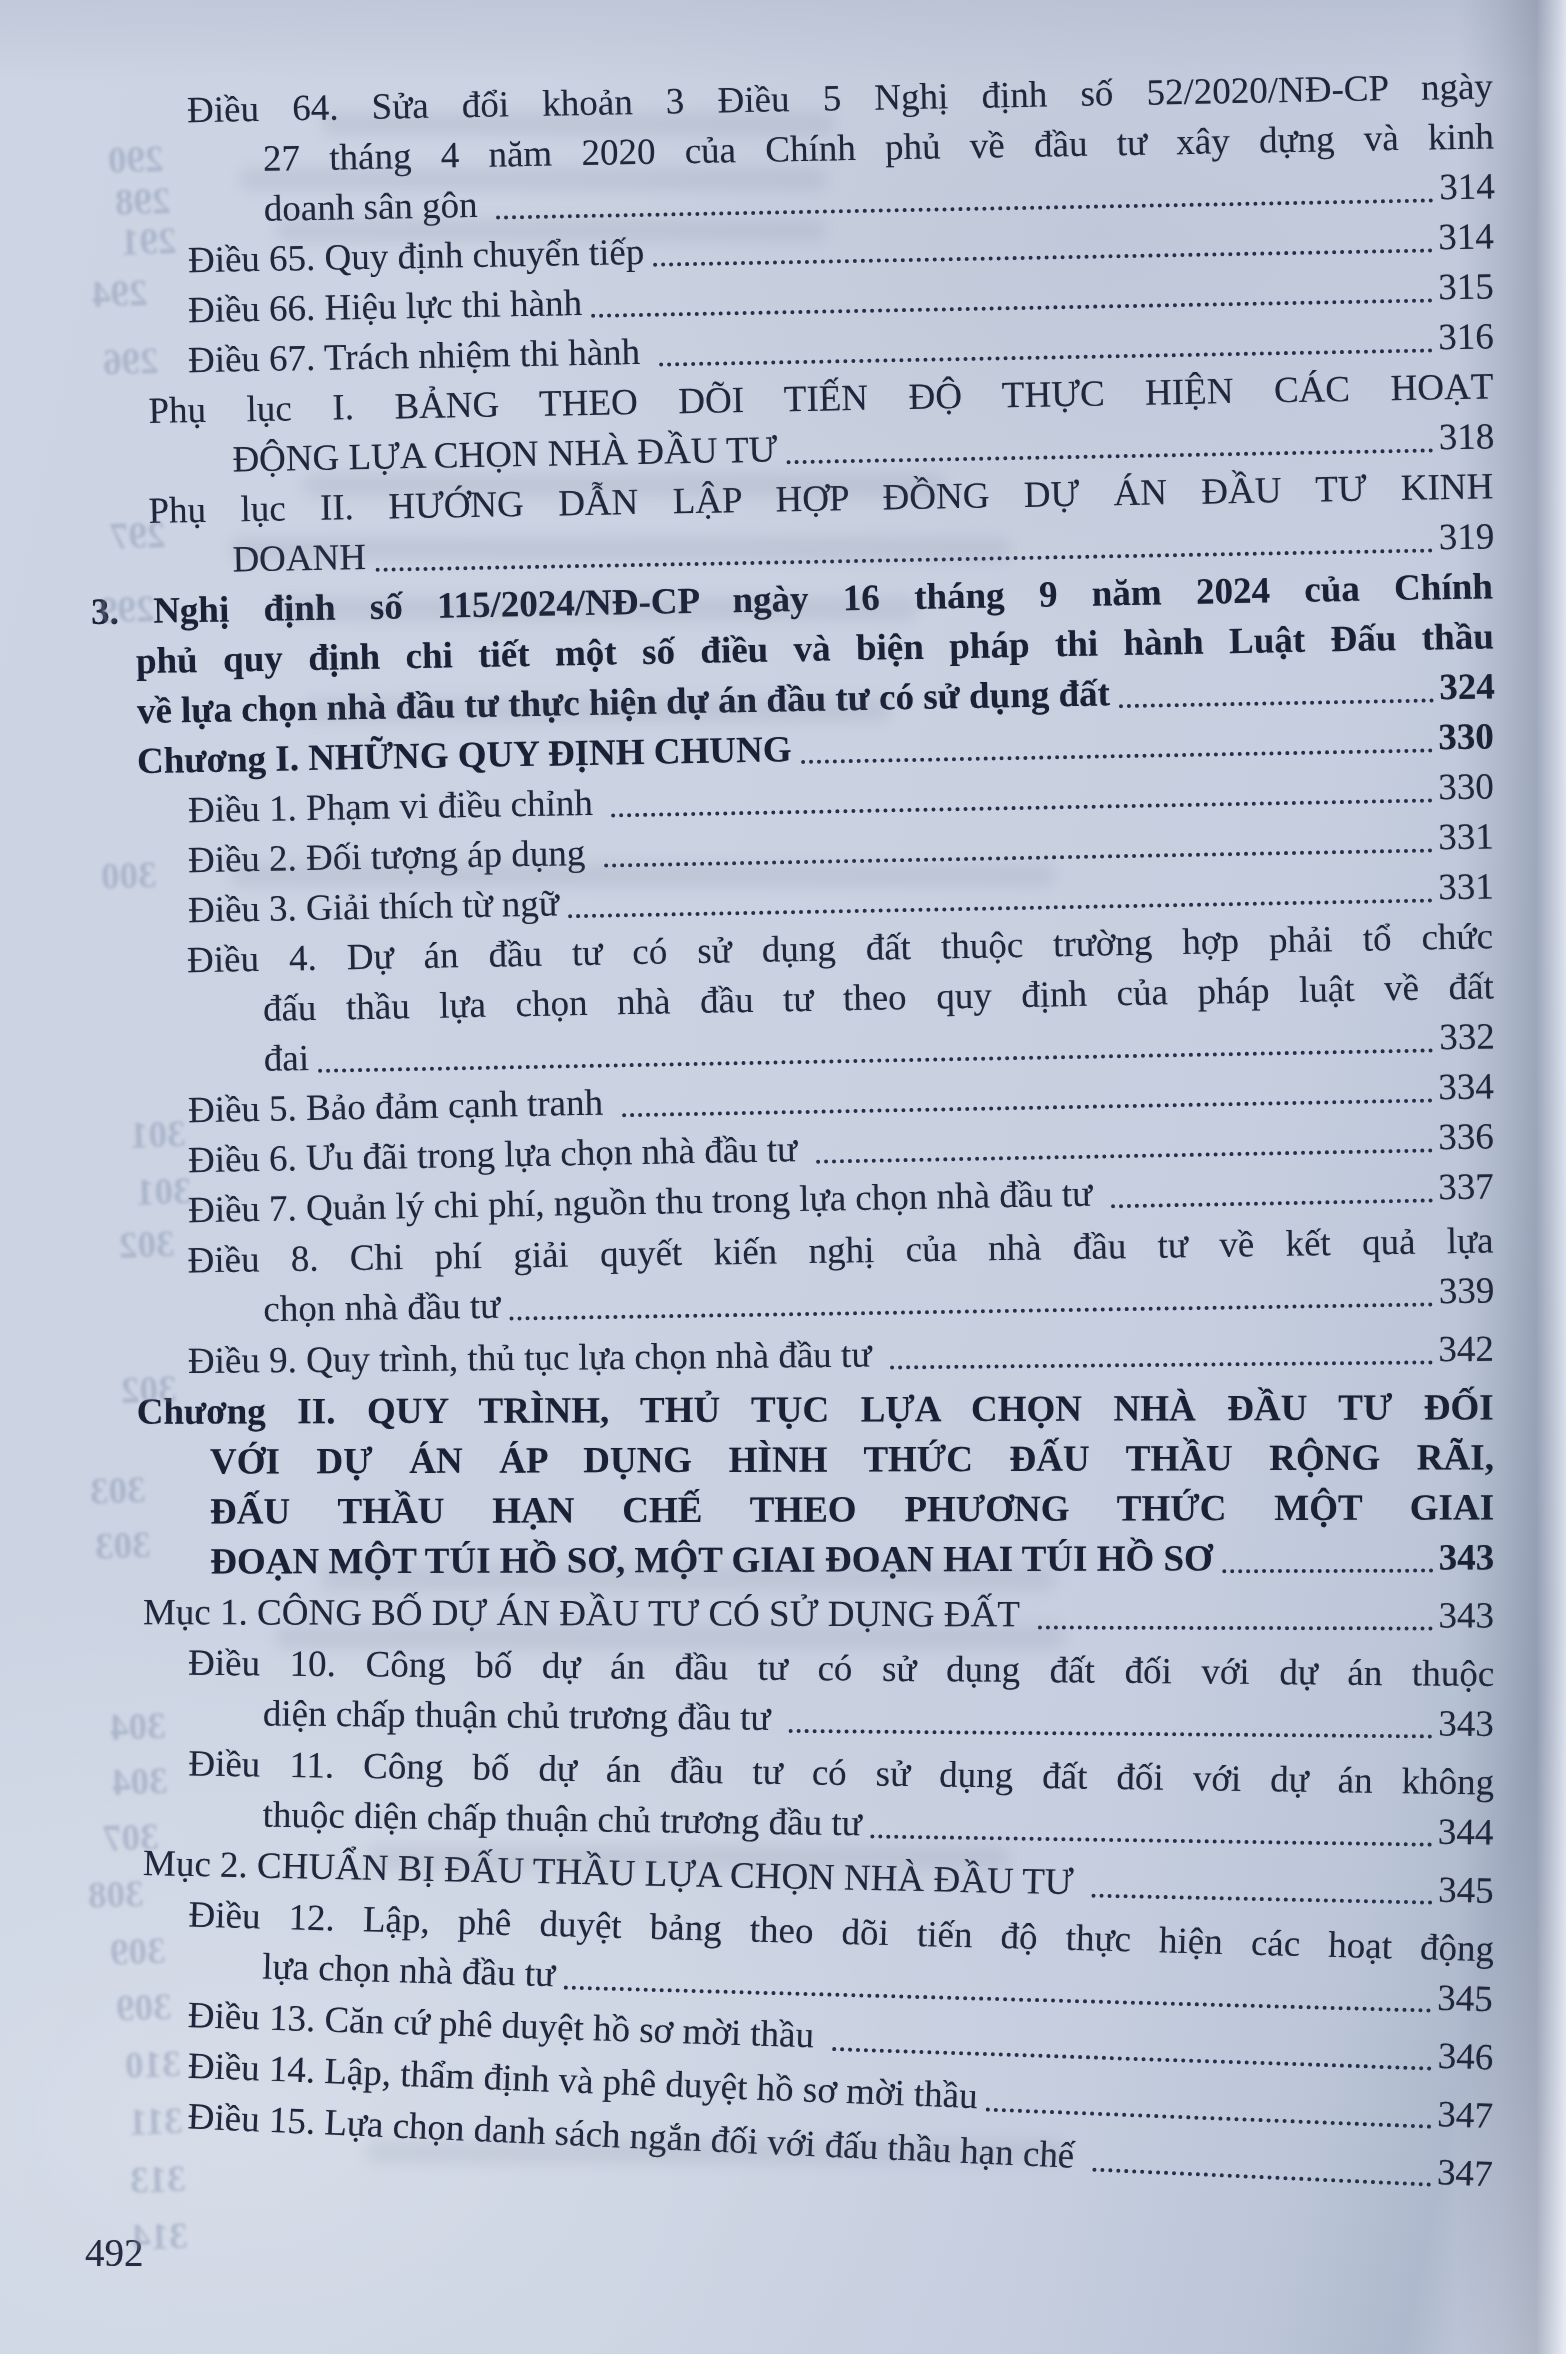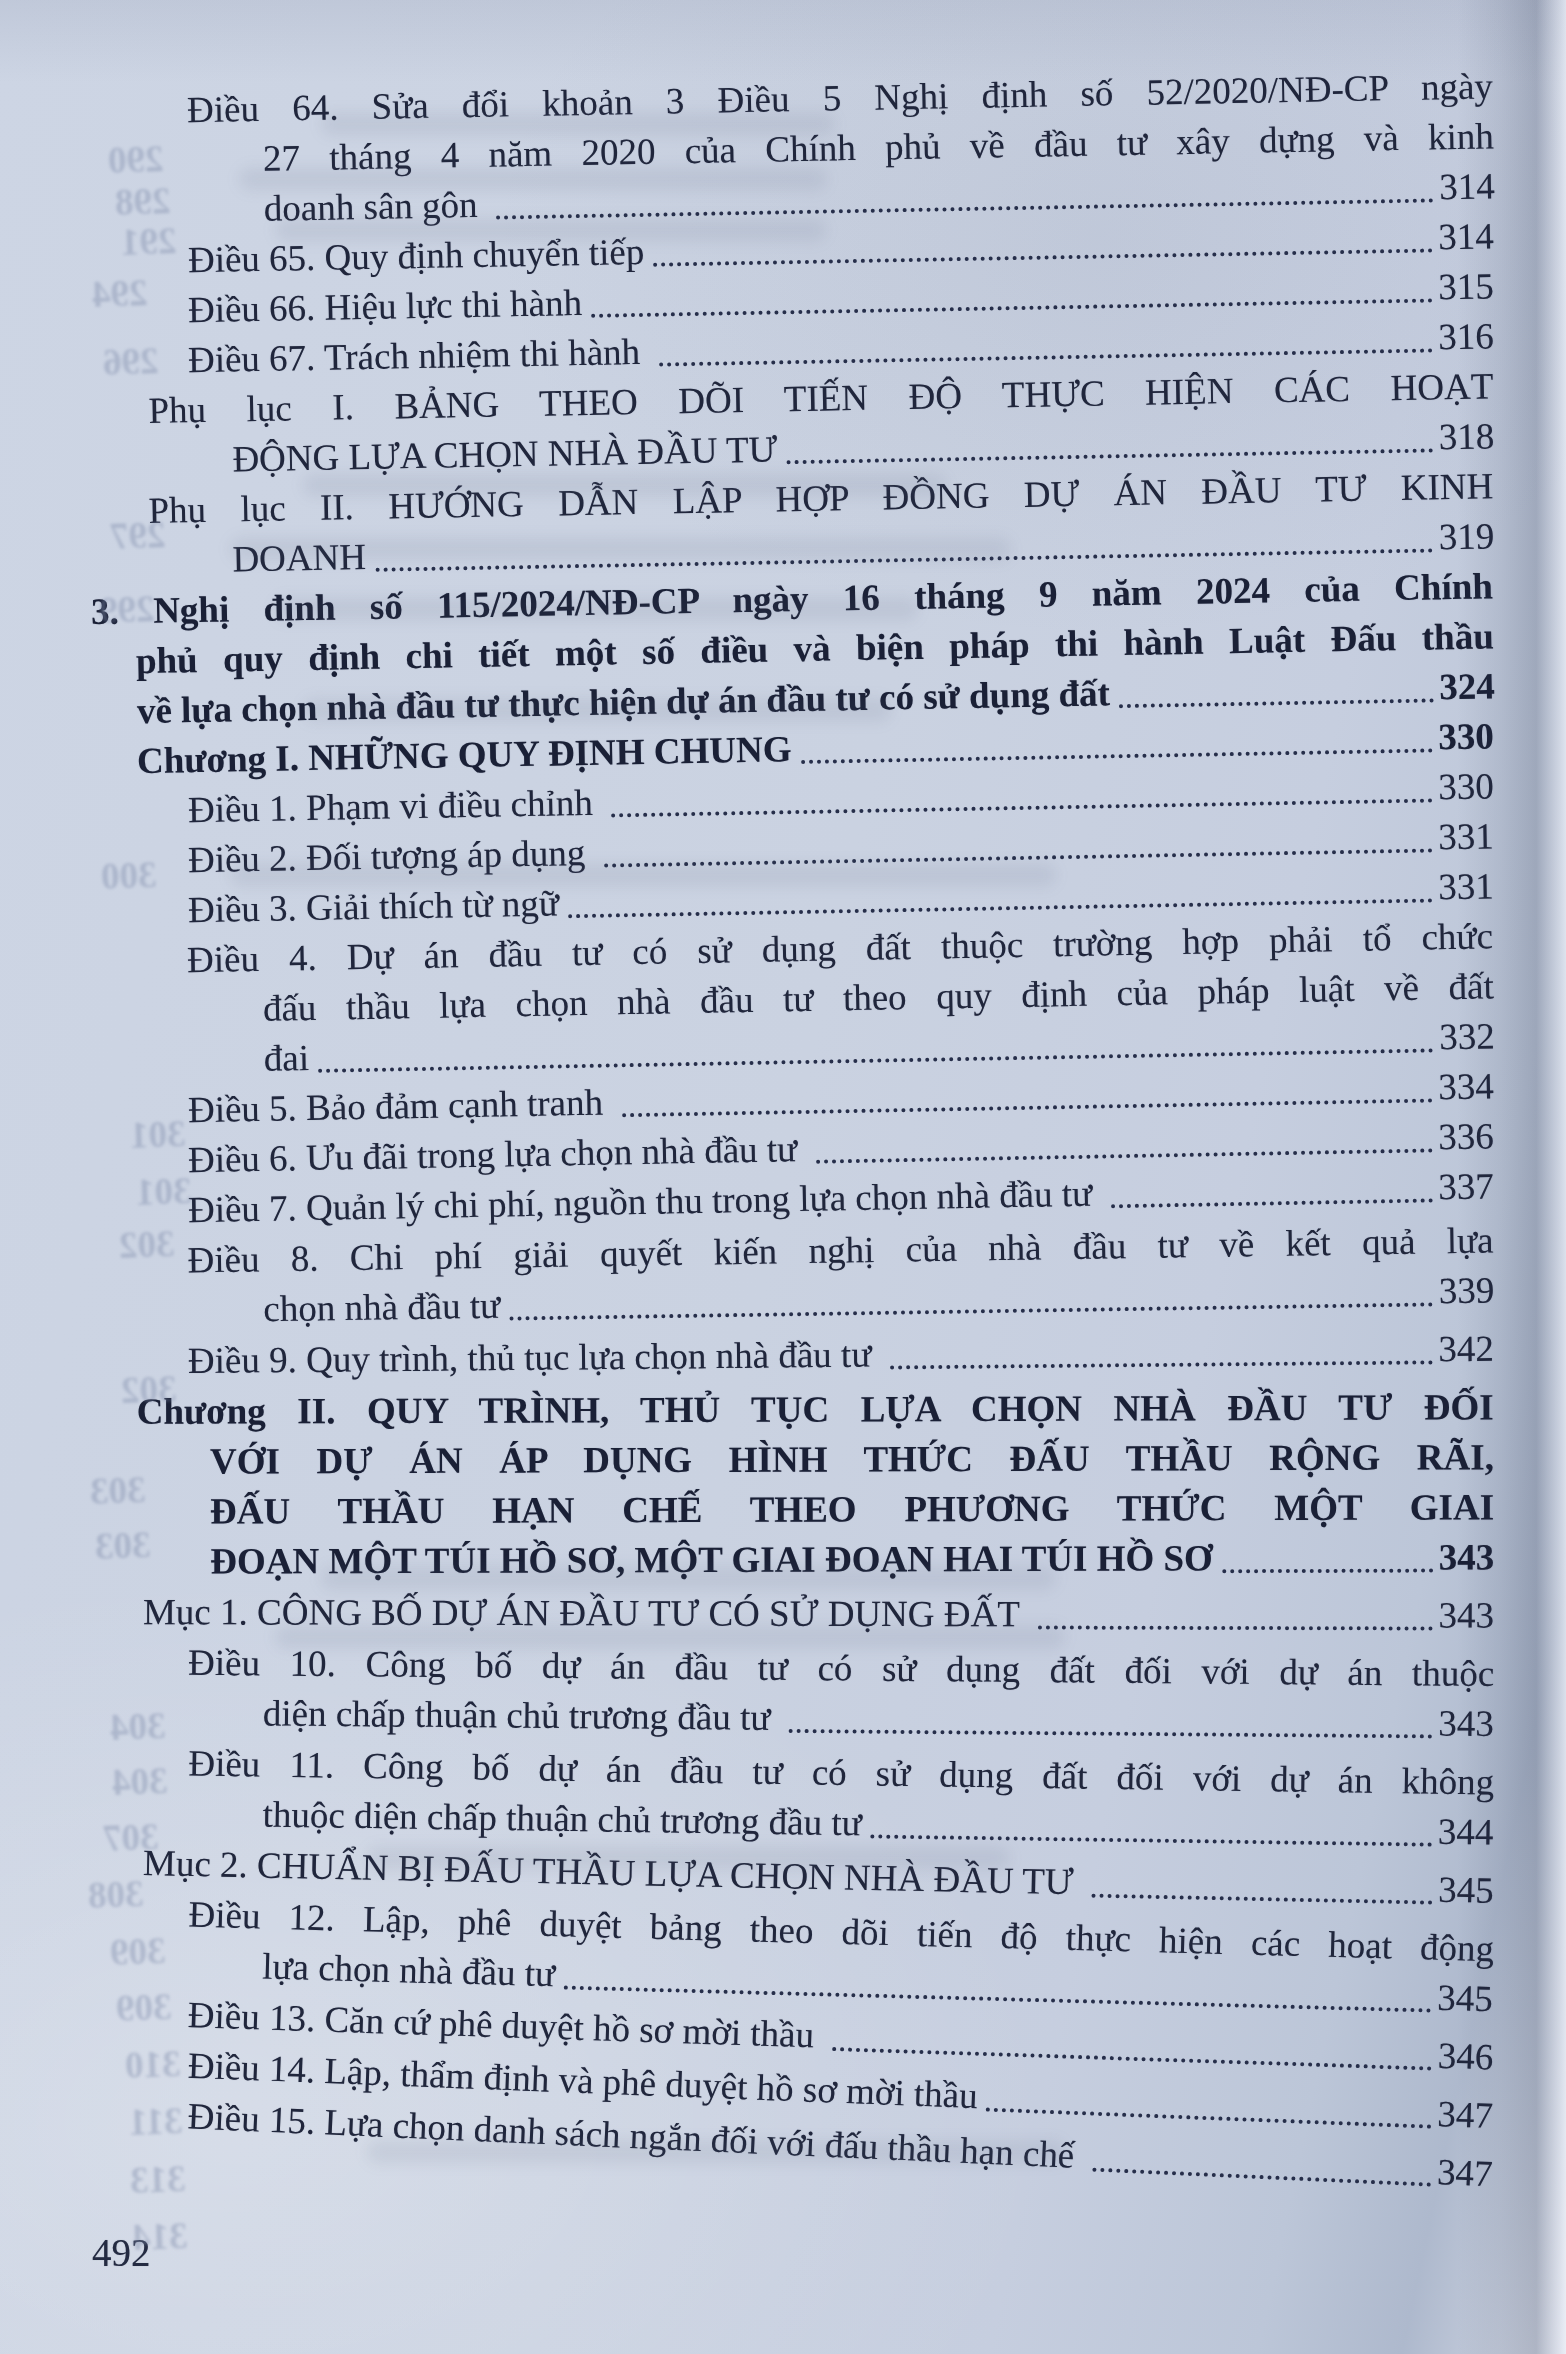--- a/index.html
+++ b/index.html
@@ -42,21 +42,21 @@
     margin:0 5.5px 10px 9.2px;
   }
   .pg{flex:0 0 auto;}
   
   .e-section{padding-left:44px;}  .e-section .first{margin-left:-44px;}
   .e-chuong{padding-left:118px;}  .e-chuong .first{margin-left:-73px;}
   .e-phuluc{padding-left:140px;}  .e-phuluc .first{margin-left:-83px;}
   .e-muc{padding-left:51px;}      .e-muc .first{margin-left:0;}
   .e-dieu{padding-left:171px;}    .e-dieu .first{margin-left:-75px;}
   .footer-num{
-    position:absolute;left:92px;top:2230px;
+    position:absolute;left:85px;top:2230px;
     font-size:39px;color:#242b42;text-shadow:0 0 0.9px rgba(32,40,64,0.35);text-align:center;
   }
   .ghost{
     position:absolute;font-weight:700;font-size:37px;color:#7f8cab;
     opacity:0.42;transform:scaleX(-1) rotate(2deg);filter:blur(1.8px);
     pointer-events:none;
   }
   .smudge{
     position:absolute;height:24px;border-radius:12px;
     background:rgba(85,98,130,0.10);filter:blur(6.4px);pointer-events:none;

